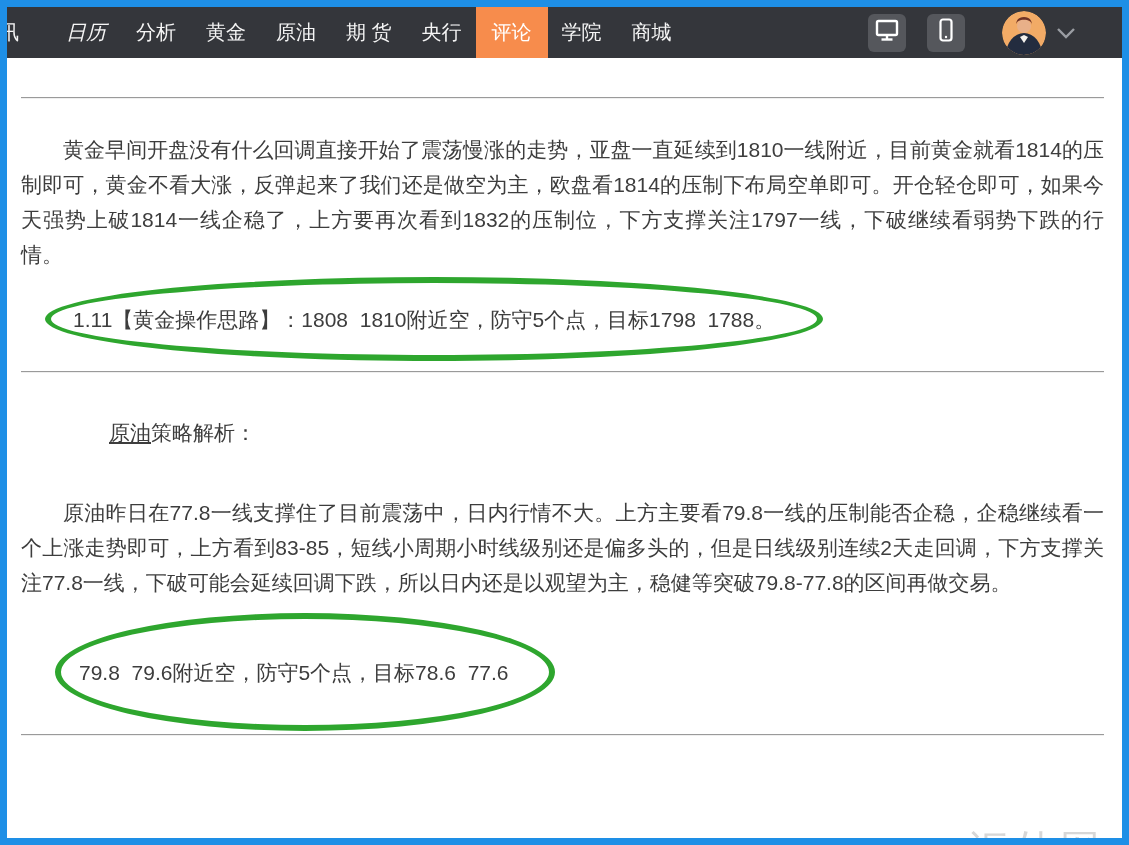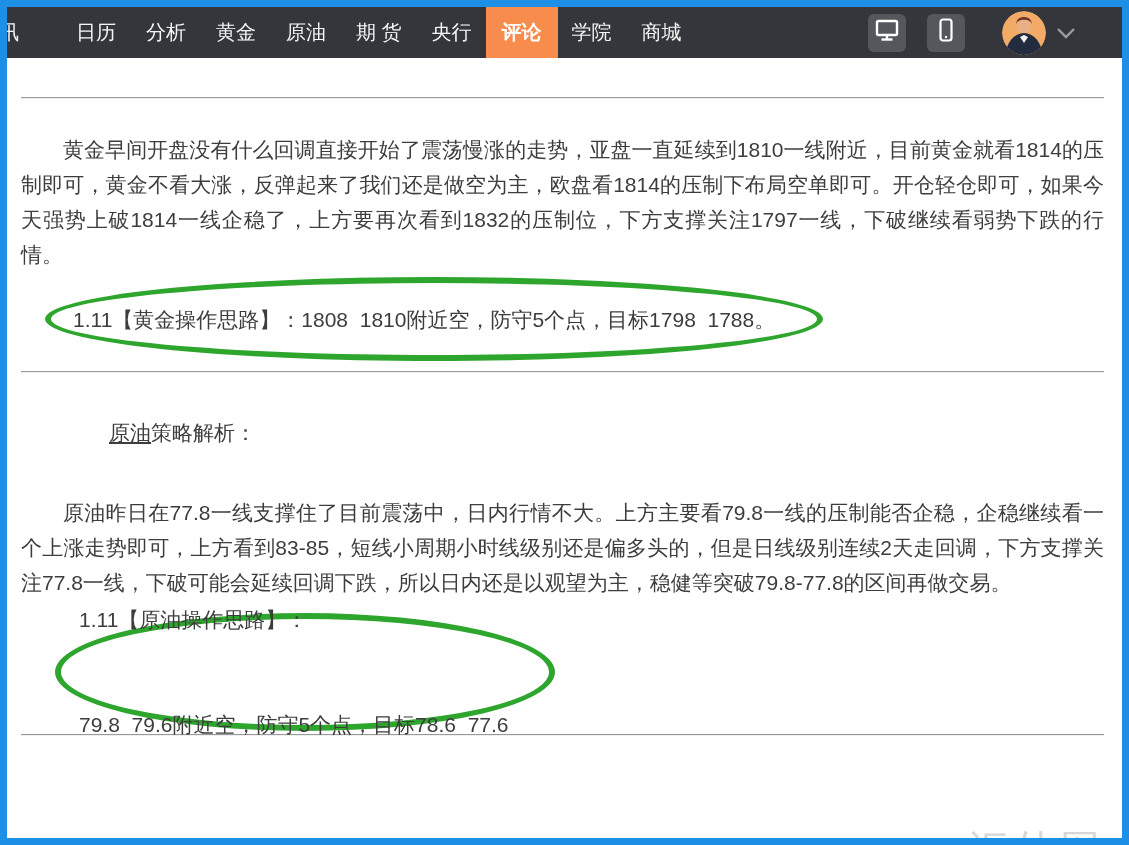--- a/index.html
+++ b/index.html
@@ -36,27 +36,26 @@
     cursor: pointer;
     line-height: 51px;
   }
   .nav-partial {
     width: 15px;
     overflow: hidden;
     display: flex;
     align-items: center;
   }
   .nav-partial span { margin-left: -8px; display: block; }
-  .nav-item.first-full { margin-left: 24px; }
+  .nav-item.first-full { margin-left: 14px; font-style: italic; }
   .nav-item.active {
     background: #f78c4c;
     color: #ffffff;
     padding: 16px 16px;
     margin: 0 -16px;
-    font-weight: bold;
   }
   .nav-item.has-badge { position: relative; }
   .red-dot {
     position: absolute;
     top: 7px; right: -12px;
     width: 13px; height: 13px;
     border-radius: 50%;
     background: #f51613;
   }
   .nav-right {
@@ -247,21 +246,20 @@
 
     <hr class="rule rule-mid">
 
     <h2 class="section-title title-crude"><span class="crude-link">原油</span><span>策略解析：</span></h2>
 
     <p class="para para-crude">原油昨日在77.8一线支撑住了目前震荡中，日内行情不大。上方主要看79.8一线的压制能否企稳，企稳继续看一个上涨走势即可，上方看到83-85，短线小周期小时线级别还是偏多头的，但是日线级别连续2天走回调，下方支撑关注77.8一线，下破可能会延续回调下跌，所以日内还是以观望为主，稳健等突破79.8-77.8的区间再做交易。</p>
 
     <div class="idea-wrap idea-crude">
       <div class="ellipse"></div>
       <div class="idea-text">
-        <div>1.11【原油操作思路】：</div>
         <div>79.8  79.6附近空，防守5个点，目标78.6  77.6</div>
       </div>
     </div>
 
     <hr class="rule rule-bottom">
 
     <div class="watermark">汇外网</div>
   </div>
 
 </div>

